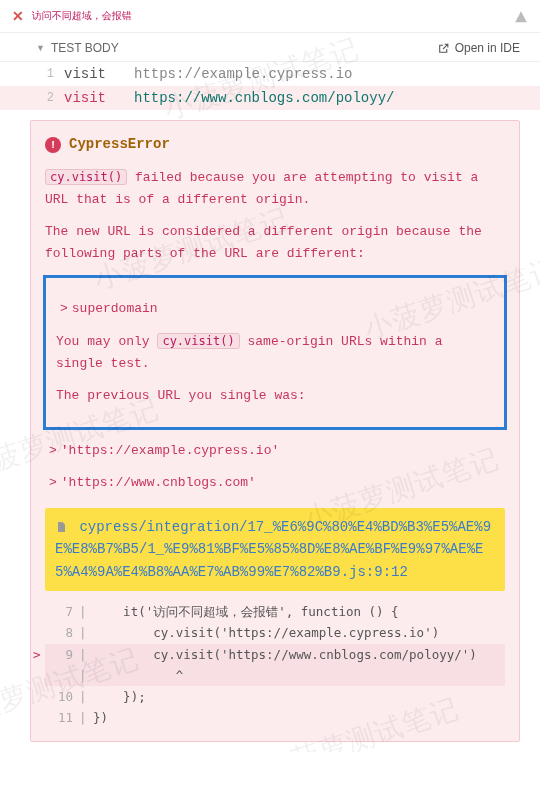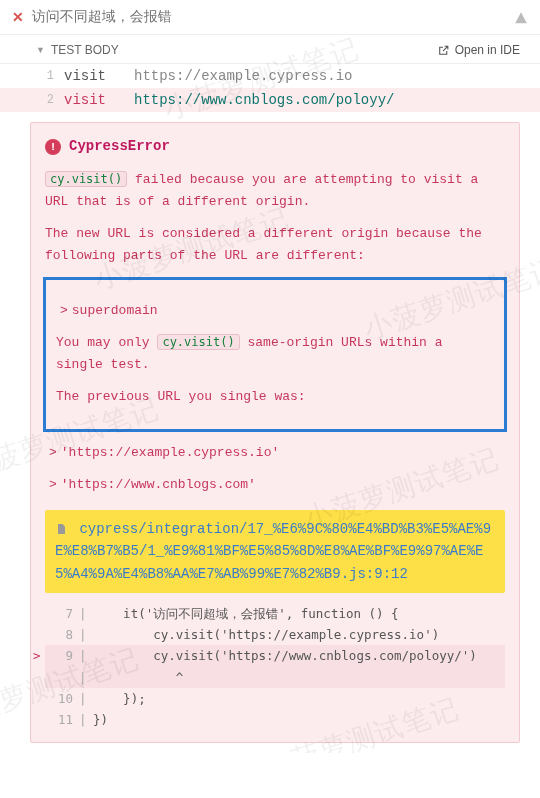--- a/index.html
+++ b/index.html
@@ -1,39 +1,39 @@
 <!DOCTYPE html>
 <html><head>
 <meta charset="utf-8">
 <style>
 *{box-sizing:border-box;margin:0;padding:0}
 body{font-family:-apple-system,BlinkMacSystemFont,"Segoe UI",Arial,sans-serif;font-size:13px;color:#333;background:#fff;width:540px;position:relative}
 .mono{font-family:Menlo,Monaco,Consolas,"Courier New",monospace}
 .header{display:flex;align-items:center;padding:8px 12px;border-bottom:1px solid #eee}
 .x-icon{color:#d9534f;font-weight:bold;margin-right:8px;font-size:14px}
-.title{flex:1;color:#737373;font-size:14px}
+.title{flex:1;color:#be185d;font-size:10px}
 .warn-tri{color:#999;font-size:14px}
 .subhead{display:flex;align-items:center;padding:8px 20px 6px 36px;font-size:12px;color:#666}
 .caret{margin-right:6px;color:#999;font-size:9px}
 .openide{margin-left:auto;color:#555;display:flex;align-items:center;gap:5px}
 .cmdlog{border-top:1px solid #eee}
 .cmdrow{display:flex;align-items:center;padding:4px 20px 4px 36px;font-size:14px}
 .cmdrow .num{width:18px;text-align:right;color:#bbb;margin-right:10px;font-size:12px}
 .cmdrow .cmd{width:70px;color:#555}
 .cmdrow .arg{color:#888}
 .cmdrow.failrow{background:#fdecee}
 .cmdrow.failrow .arg{color:#0f766e}
 .cmdrow.failrow .cmd{color:#c7375c}
 .errbox{margin:10px 20px 10px 30px;background:#fdecee;border:1px solid #f3c9d0;border-radius:2px;padding:12px 14px;line-height:1.7}
 .errhead{display:flex;align-items:center;gap:8px;margin-bottom:10px}
 .errbadge{width:16px;height:16px;border-radius:50%;background:#d43c5a;color:#fff;display:flex;align-items:center;justify-content:center;font-weight:bold;font-size:11px}
-.errtitle{color:#be185d;font-weight:600;font-size:14px}
+.errtitle{color:#a16207;font-weight:600;font-size:14px}
 .errbody{color:#c7375c;font-size:13px}
 .errbody p{margin:10px 0}
-.inlinecode{background:#f7dfe4;border:1px solid #e9c0c8;border-radius:3px;padding:0 4px;font-family:Menlo,Monaco,Consolas,monospace;font-size:12px;color:#15803d}
+.inlinecode{background:#f7dfe4;border:1px solid #e9c0c8;border-radius:3px;padding:0 4px;font-family:Menlo,Monaco,Consolas,monospace;font-size:12px;color:#be185d}
 .hlbox{border:3px solid #2b7cd3;padding:10px;margin:10px -2px}
 .chev{color:#c7375c;margin:0 4px}
 .learn{color:#3b7cc9}
 .codefile{margin-top:14px;padding:8px 10px 8px 10px;background:#fde047;border-radius:2px;color:#3b7cc9;font-size:14px;word-break:break-all;line-height:1.6}
 .fileicon{color:#aaa;margin-right:4px}
 .codelines{margin-top:10px;font-family:Menlo,Monaco,Consolas,monospace;font-size:12.5px;color:#444;line-height:1.7}
 .codelines .row{display:flex}
 .codelines .ln{width:36px;text-align:right;color:#aaa;padding-right:6px}
 .codelines .pipe{color:#aaa;width:14px}
 .codelines .txt{white-space:pre;color:#555}

